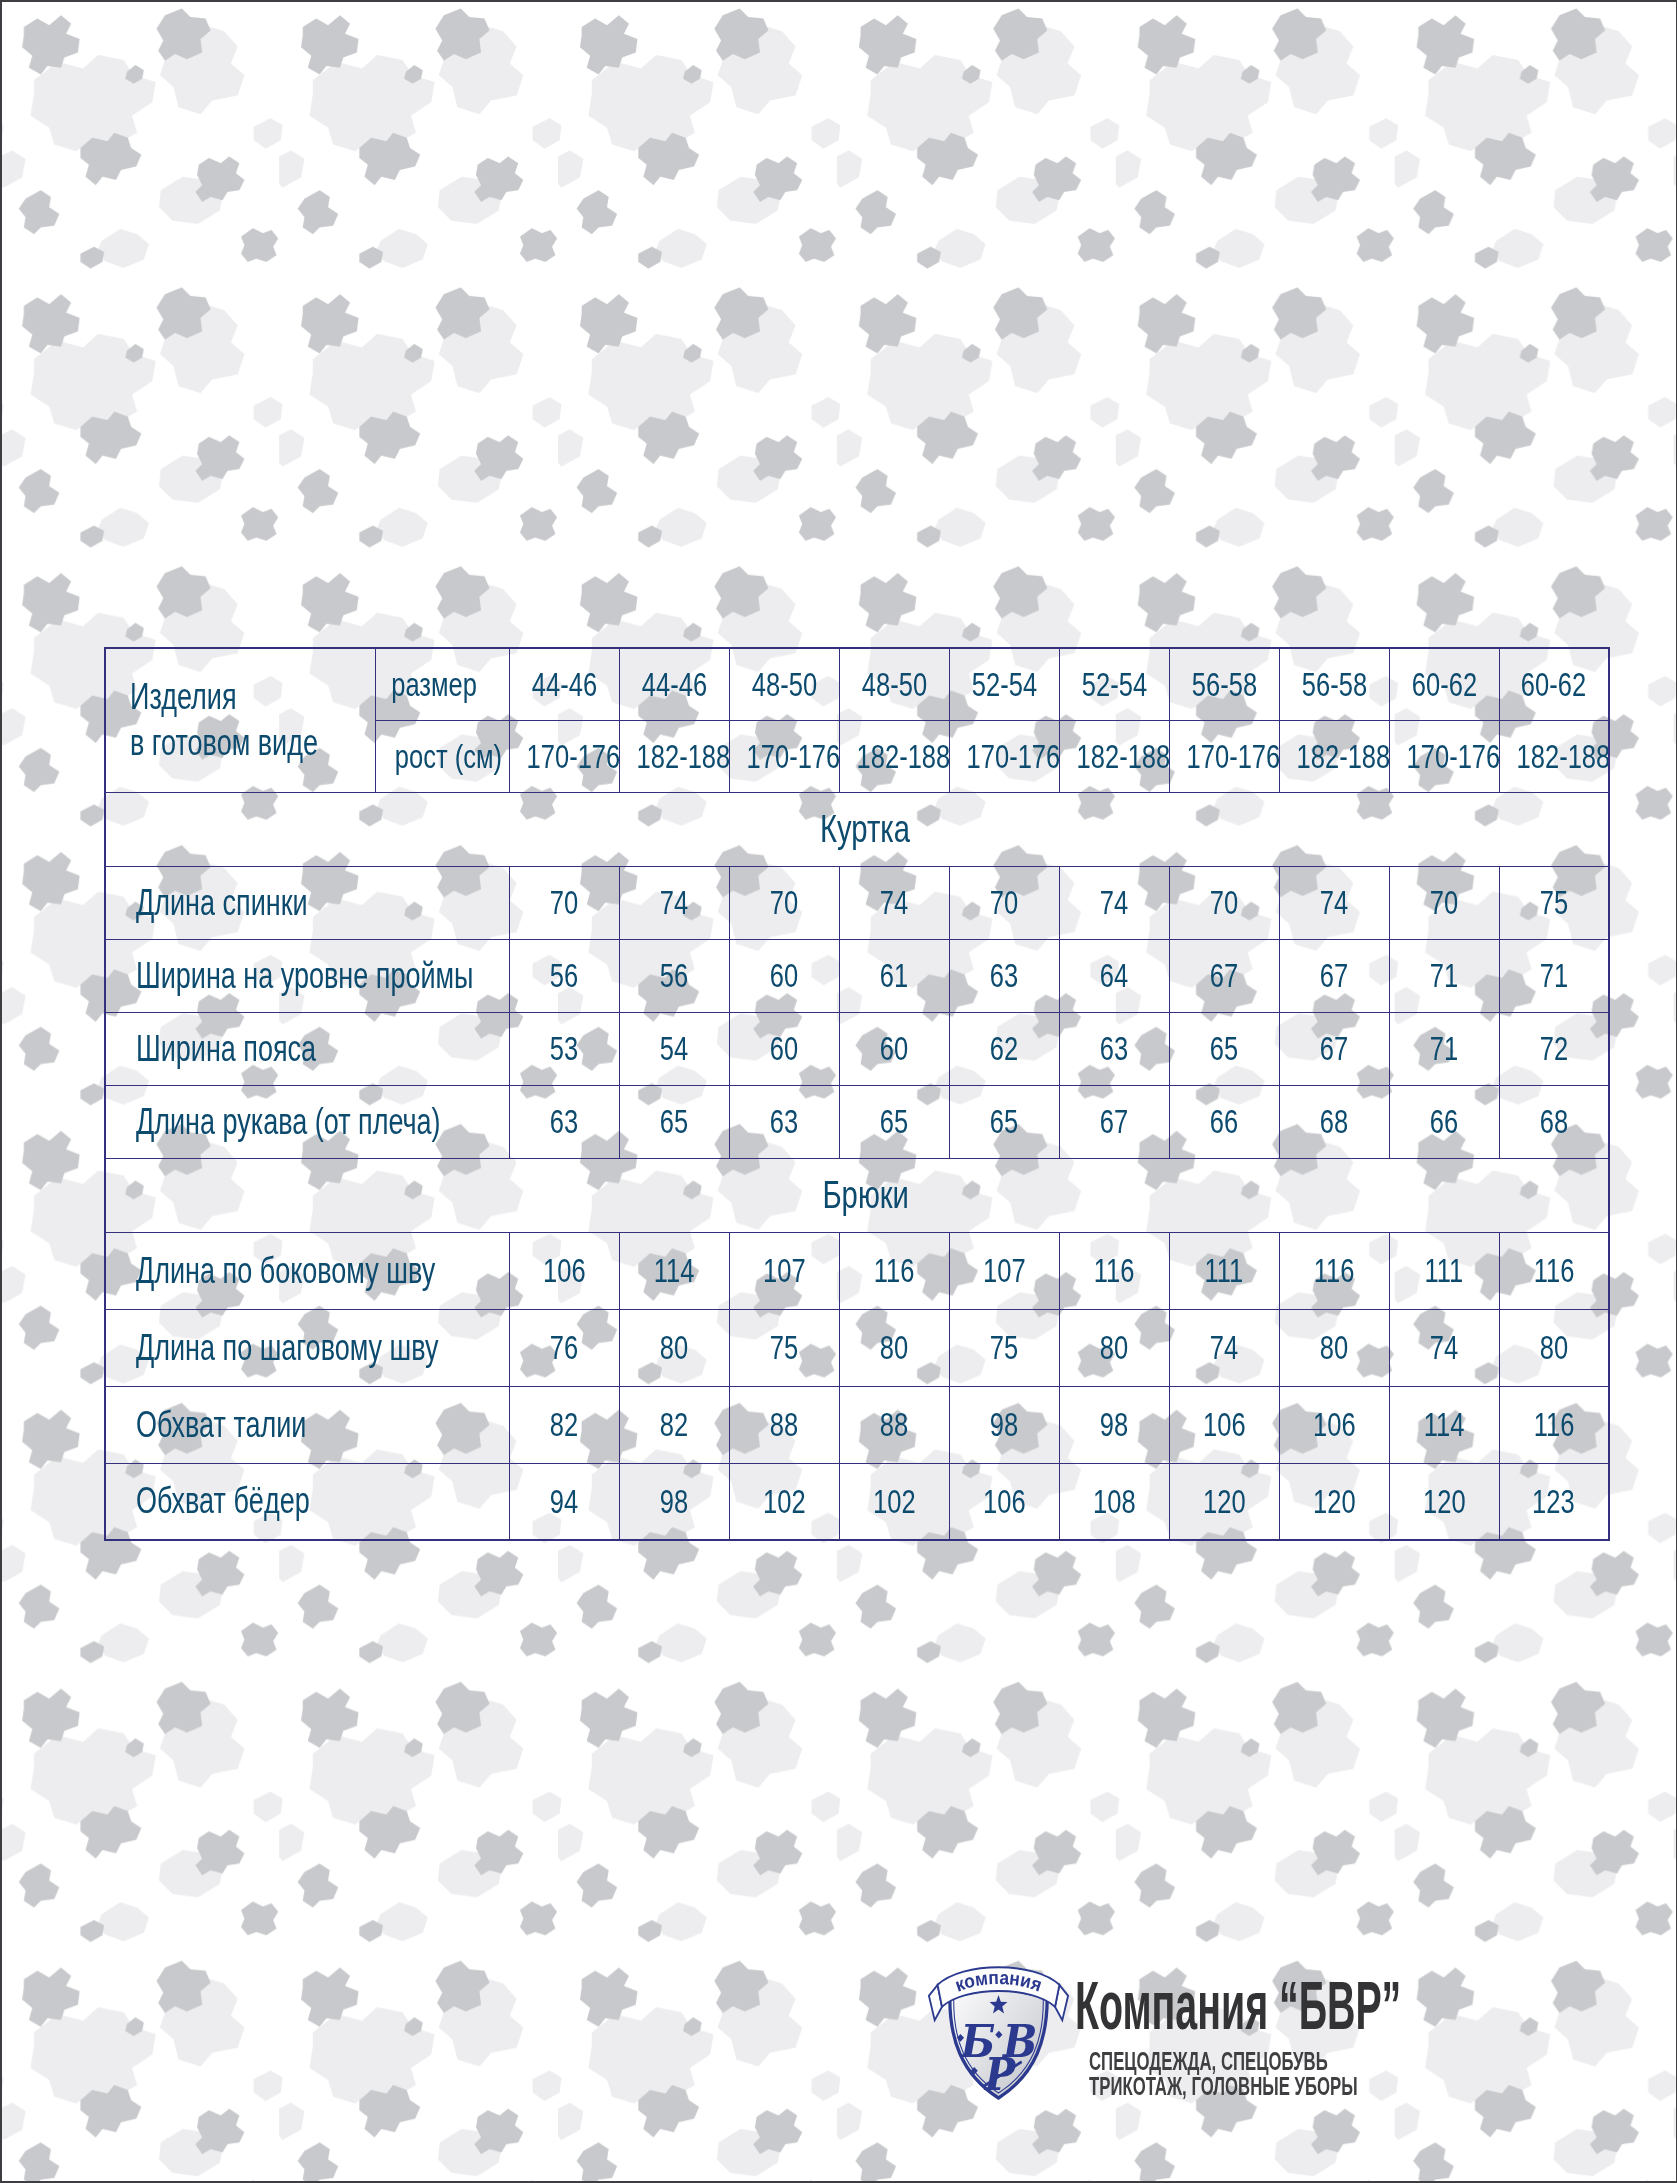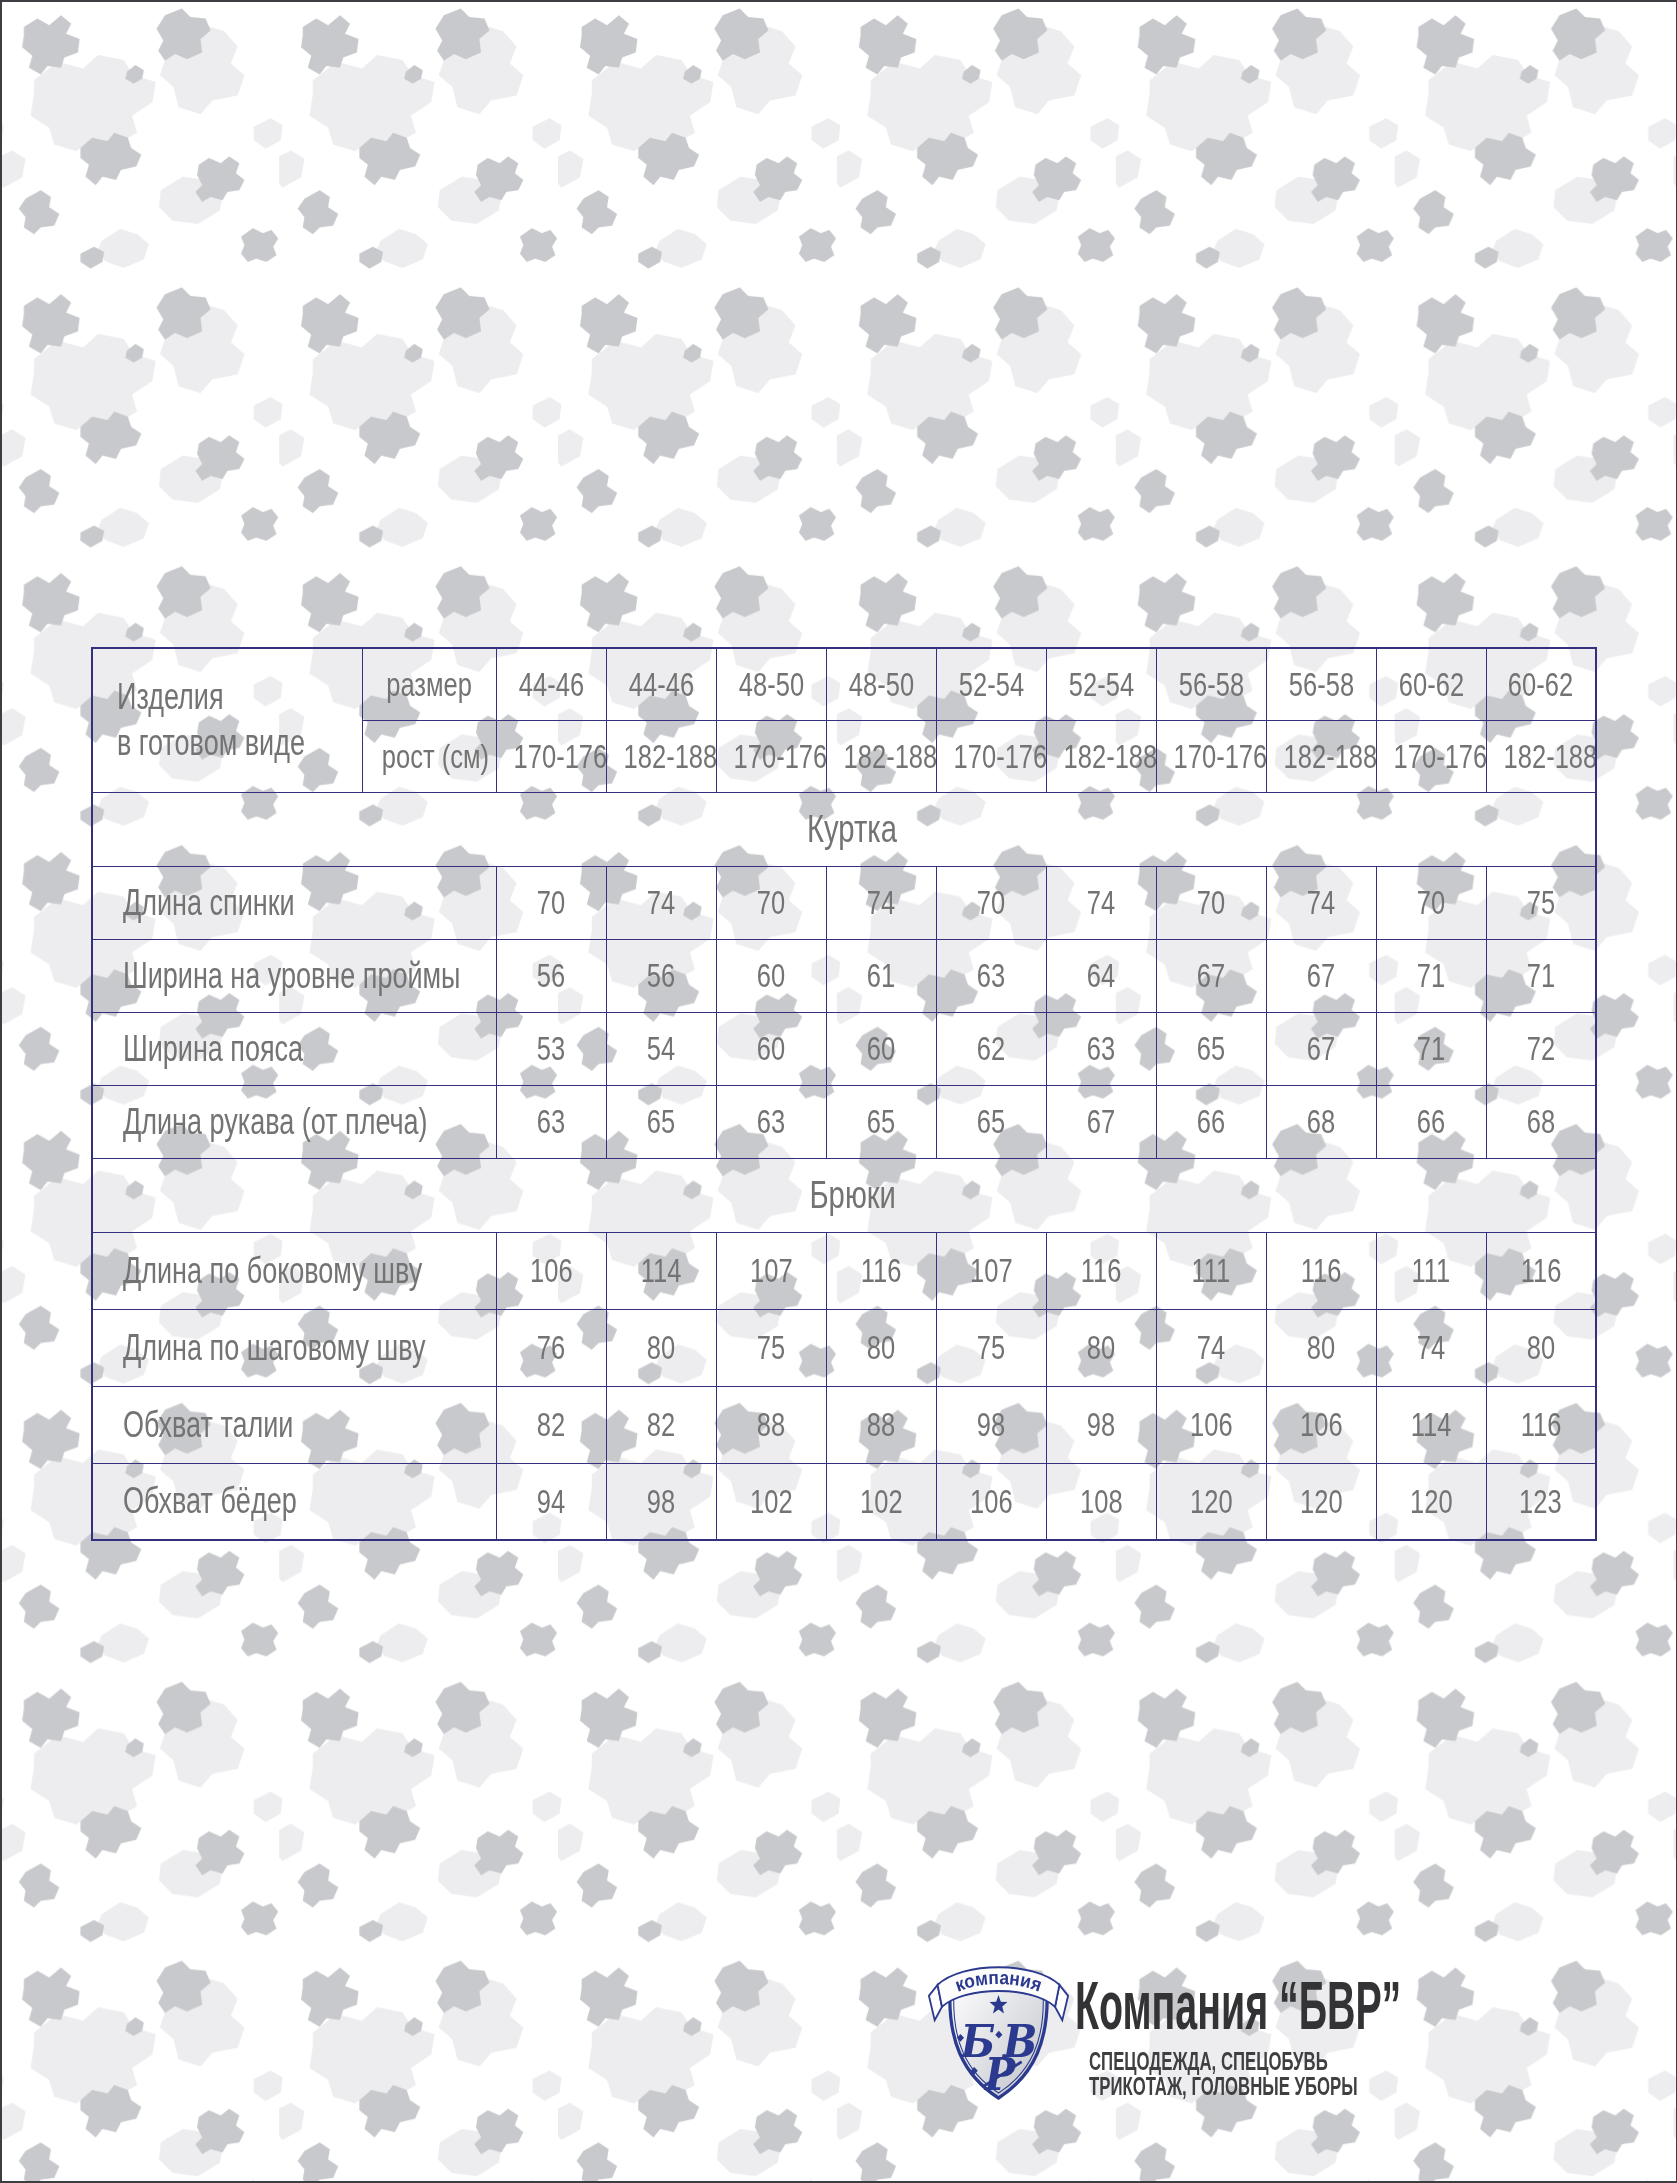--- a/index.html
+++ b/index.html
@@ -5,33 +5,33 @@
   html,body { margin:0; padding:0; background:#888; }
   .page {
     position:relative; width:1678px; height:2183px; background:#ffffff;
     overflow:hidden; font-family:"Liberation Sans","DejaVu Sans",sans-serif;
   }
   .camo { position:absolute; left:0; top:0; z-index:0; }
   .frame { position:absolute; inset:0; border:2.5px solid #3d3d42; z-index:5; pointer-events:none; }
 
   
   table.size-table {
-    position:absolute; left:91px; top:647px; width:1503px; z-index:2;
+    position:absolute; left:104px; top:647px; width:1503px; z-index:2;
     border-collapse:collapse; table-layout:fixed;
-    color:#737373;
+    color:#0c4a6e;
   }
   table.size-table { border:2.5px solid #34307e; }
   table.size-table td { border:1.7px solid #34307e; vertical-align:middle; overflow:hidden; }
   tr.h-head { height:72px; }
   tr.h-band { height:74px; }
   tr.h-ra   { height:73px; }
   tr.h-rb   { height:77px; }
 
   td.corner { text-align:left; padding-left:24px; font-size:36px; line-height:46px; }
-  td.rhead  { text-align:center; font-size:34px; }
+  td.rhead  { font-size:34px; }
   td.num    { text-align:center; font-size:34px; }
   td.label  { text-align:left; padding-left:30px; font-size:36px; }
   td.band   { text-align:center; font-size:39px;padding-left:18px; }
 
   .cx { display:inline-block; transform:scaleX(0.75); transform-origin:center center; white-space:nowrap; }
   .cx.left { transform-origin:left center; }
   div.cx { display:block; }
 
   
   .logo-shield { position:absolute; left:926px; top:1944px; z-index:2; }

